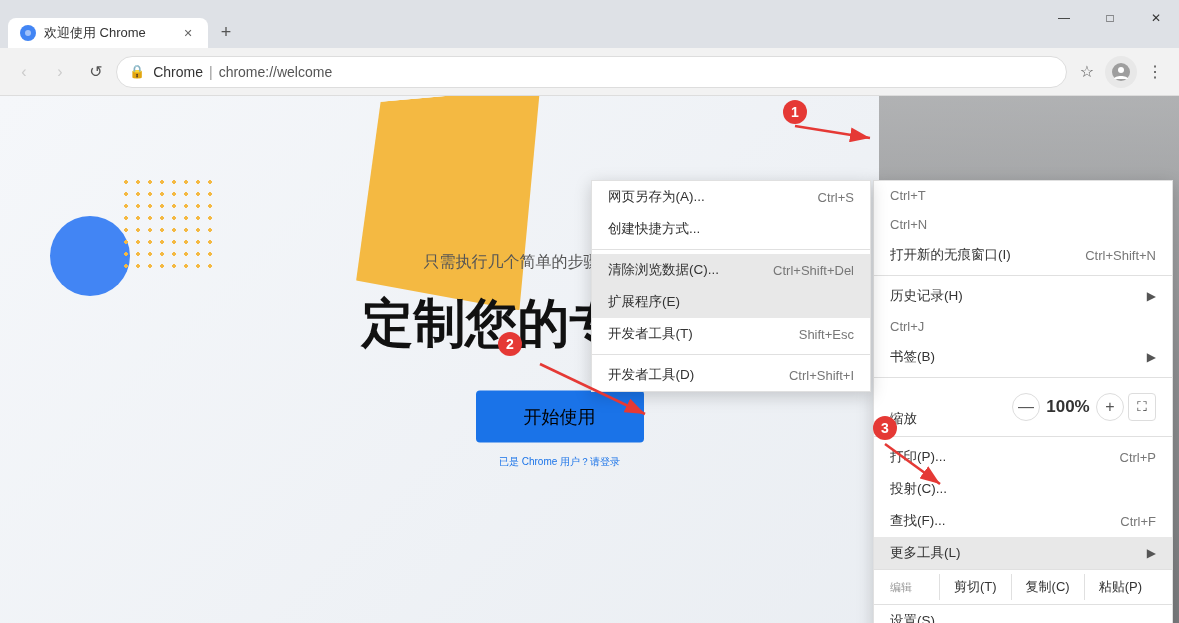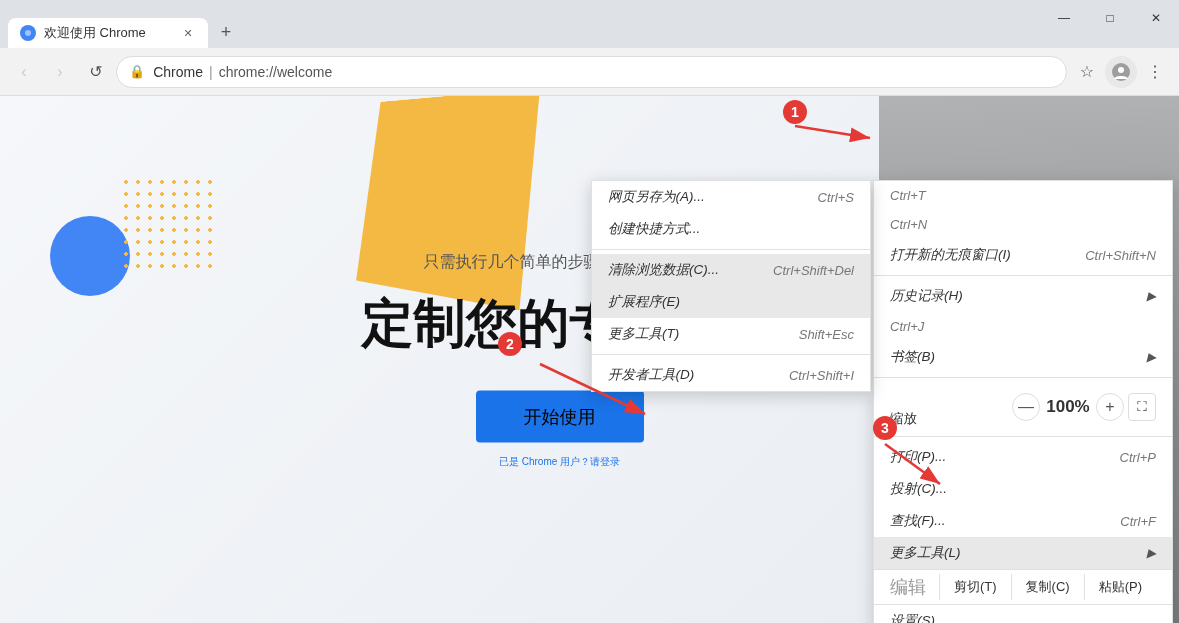--- a/index.html
+++ b/index.html
@@ -330,21 +330,20 @@
       color: #333;
     }
 
     .menu-item {
       display: flex;
       align-items: center;
       padding: 7px 16px;
       cursor: pointer;
       gap: 8px;
       position: relative;
-      font-style: italic;
     }
 
     .menu-item.highlighted {
       background: #e8e8e8;
     }
 
     .menu-item-label {
       flex: 1;
     }
 
@@ -420,21 +419,21 @@
       display: flex;
       align-items: center;
       padding: 4px 16px;
       gap: 0;
       border-top: 1px solid #e0e0e0;
       border-bottom: 1px solid #e0e0e0;
     }
 
     .edit-label {
       flex: 1;
-      font-size: 18px;
+      font-size: 11px;
       color: #999;
     }
 
     .edit-btn {
       padding: 4px 14px;
       font-size: 13px;
       cursor: pointer;
       color: #333;
       border-left: 1px solid #e0e0e0;
     }
@@ -620,21 +619,21 @@
       </div>
       <div class="menu-separator"></div>
       <div class="menu-item highlighted">
         <span class="menu-item-label">清除浏览数据(C)...</span>
         <span class="menu-item-shortcut">Ctrl+Shift+Del</span>
       </div>
       <div class="menu-item highlighted">
         <span class="menu-item-label">扩展程序(E)</span>
       </div>
       <div class="menu-item">
-        <span class="menu-item-label">更多工具(T)</span>
+        <span class="menu-item-label">开发者工具(T)</span>
         <span class="menu-item-shortcut">Shift+Esc</span>
       </div>
       <div class="menu-separator"></div>
       <div class="menu-item">
         <span class="menu-item-label">开发者工具(D)</span>
         <span class="menu-item-shortcut">Ctrl+Shift+I</span>
       </div>
     </div>
 
     <svg class="annotations-layer" viewBox="0 0 1179 540" xmlns="http://www.w3.org/2000/svg">

